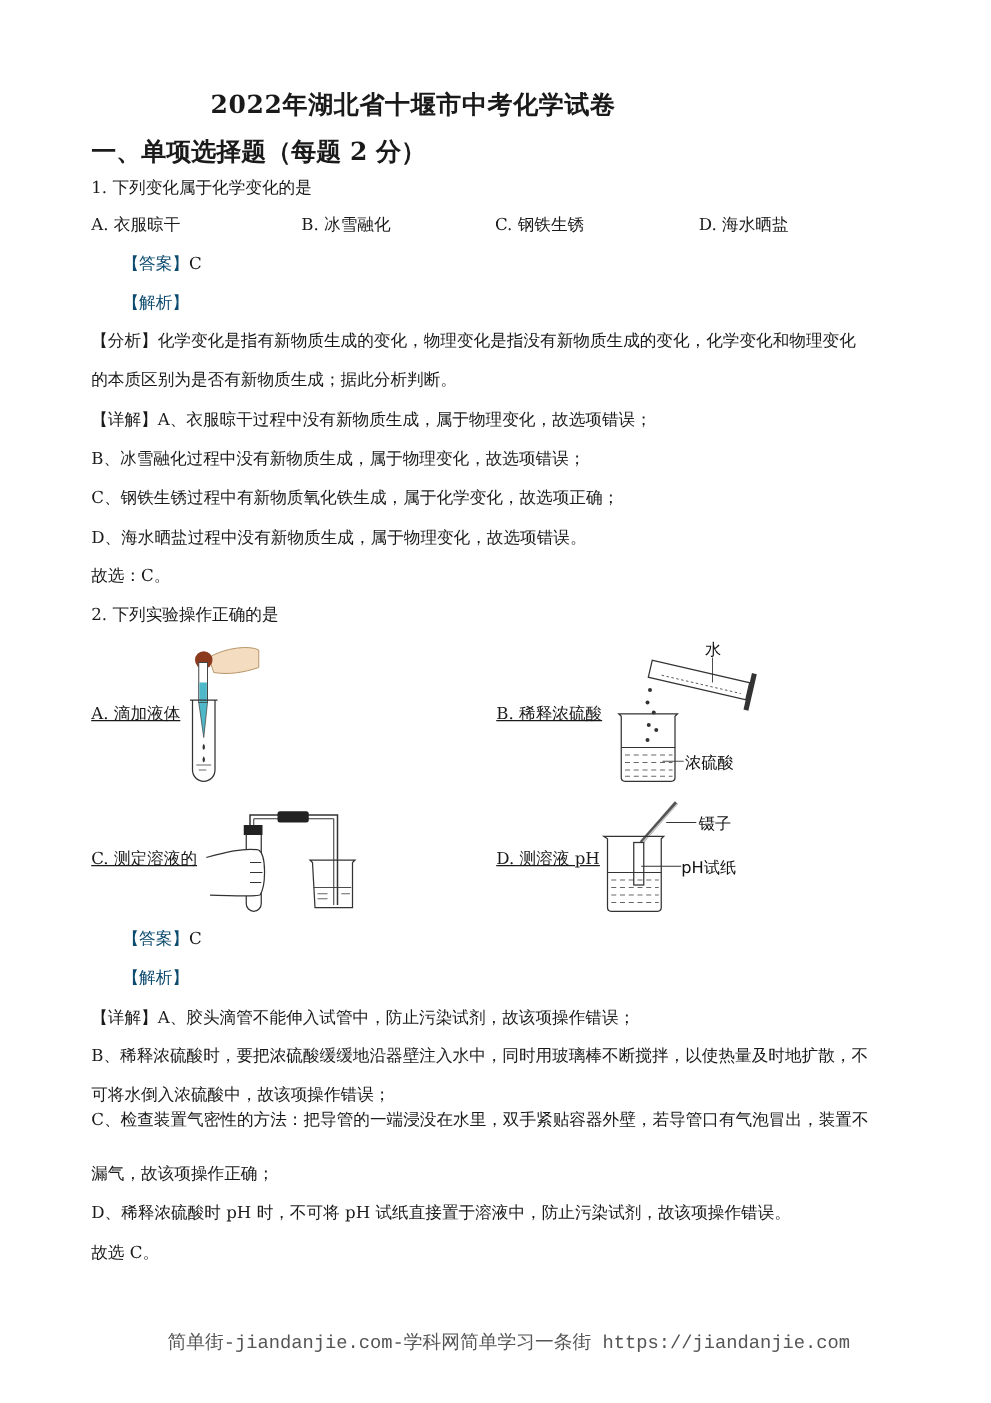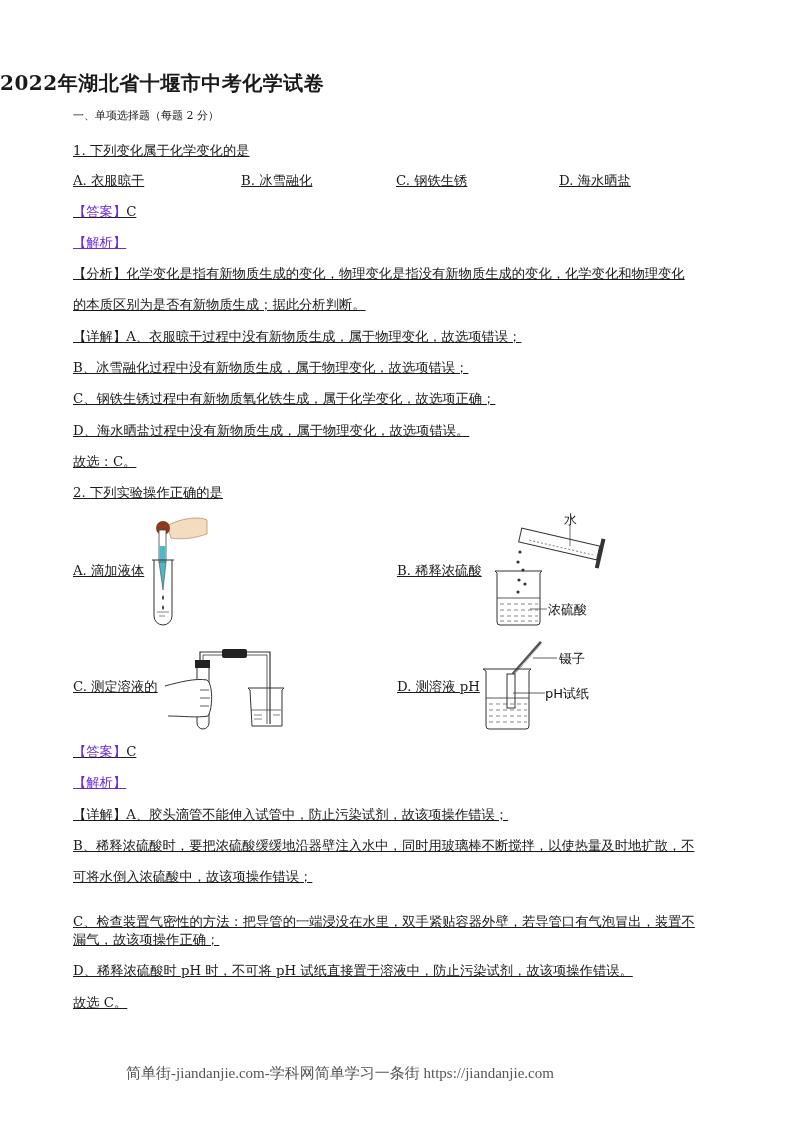--- a/index.html
+++ b/index.html
@@ -1,27 +1,27 @@
 <!DOCTYPE html>
 <html><head>
 <meta charset="utf-8">
 <style>
   html, body { margin: 0; padding: 0; background: #ffffff; }
   body { width: 793px; height: 1122px; position: relative; overflow: hidden;
          font-family: "DejaVu Serif", "Liberation Serif", serif; color: #1a1a1a; }
   .abs { position: absolute; white-space: nowrap; }
-  .title { left: 0; width: 661px; top: 70px; font-size: 20px; font-weight: bold; letter-spacing: 0.5px; }
-  .section { left: 73px; top: 108px; font-size: 11px; font-weight: normal; }
-  .line { left: 73px; font-size: 13.3px; line-height: 18px; text-decoration: underline; }
-  .blue { color: #6d28d9; }
+  .title { left: 0; width: 661px; text-align: center; top: 70px; font-size: 20px; font-weight: bold; letter-spacing: 0.5px; }
+  .section { left: 73px; top: 108px; font-size: 20px; font-weight: bold; }
+  .line { left: 73px; font-size: 13.3px; line-height: 18px; }
+  .blue { color: #0c4a6e; margin-left: 25px; }
   .opt { font-size: 13.3px; }
   .fig { position: absolute; }
   .fig-label { font-size: 13.3px; position: absolute; white-space: nowrap; text-decoration: underline; }
-  .footer { left: 0; width: 680px; text-align: center; top: 1064px; font-size: 15px;
-            font-family: Liberation Serif, serif; color: #555; }
+  .footer { left: 0; width: 680px; text-align: right; top: 1064px; font-size: 15px;
+            font-family: Liberation Mono, monospace; color: #555; }
   svg text { font-family: "DejaVu Sans", "Liberation Sans", sans-serif; }
 </style>
 </head>
 <body>
 
 <div class="abs title">2022年湖北省十堰市中考化学试卷</div>
 <div class="abs section">一、单项选择题（每题 2 分）</div>
 
 <div class="abs line" style="top:142px">1. 下列变化属于化学变化的是</div>
 <div class="abs line opt" style="top:172px;left:73px">A.  衣服晾干</div>
@@ -124,18 +124,18 @@
   <text x="70" y="60" font-size="13" fill="#111">pH试纸</text>
 </svg>
 
 <div class="abs line" style="top:743px">
   <span class="blue">【答案】</span><span>C</span>
 </div>
 <div class="abs line blue" style="top:774px">【解析】</div>
 <div class="abs line" style="top:806px">【详解】A、胶头滴管不能伸入试管中，防止污染试剂，故该项操作错误；</div>
 <div class="abs line" style="top:837px">B、稀释浓硫酸时，要把浓硫酸缓缓地沿器壁注入水中，同时用玻璃棒不断搅拌，以使热量及时地扩散，不</div>
 <div class="abs line" style="top:868px">可将水倒入浓硫酸中，故该项操作错误；</div>
-<div class="abs line" style="top:913px">C、检查装置气密性的方法：把导管的一端浸没在水里，双手紧贴容器外壁，若导管口有气泡冒出，装置不</div>
+<div class="abs line" style="top:888px">C、检查装置气密性的方法：把导管的一端浸没在水里，双手紧贴容器外壁，若导管口有气泡冒出，装置不</div>
 <div class="abs line" style="top:931px">漏气，故该项操作正确；</div>
 <div class="abs line" style="top:962px">D、稀释浓硫酸时 pH 时，不可将 pH 试纸直接置于溶液中，防止污染试剂，故该项操作错误。</div>
 <div class="abs line" style="top:994px">故选 C。</div>
 
 <div class="abs footer">简单街-jiandanjie.com-学科网简单学习一条街 https://jiandanjie.com</div>
 
 </body></html>

